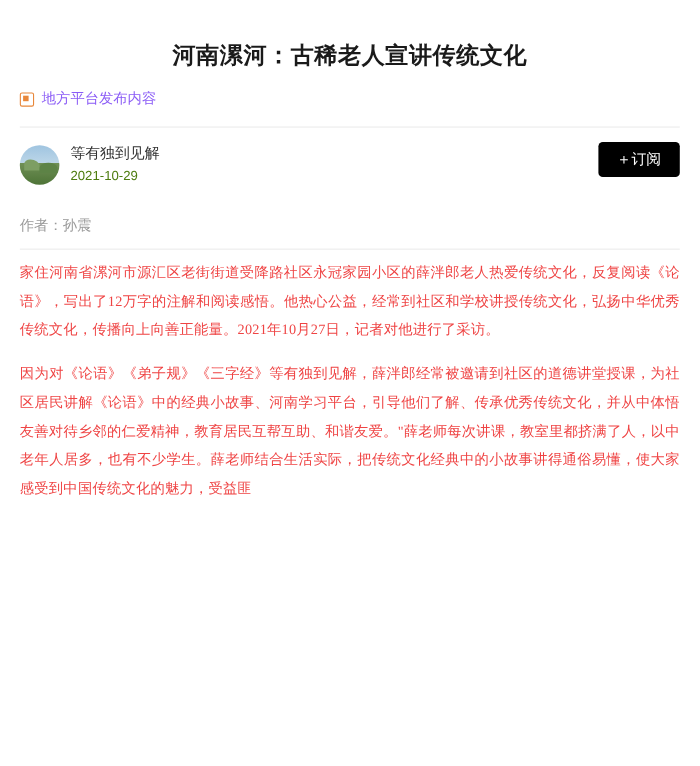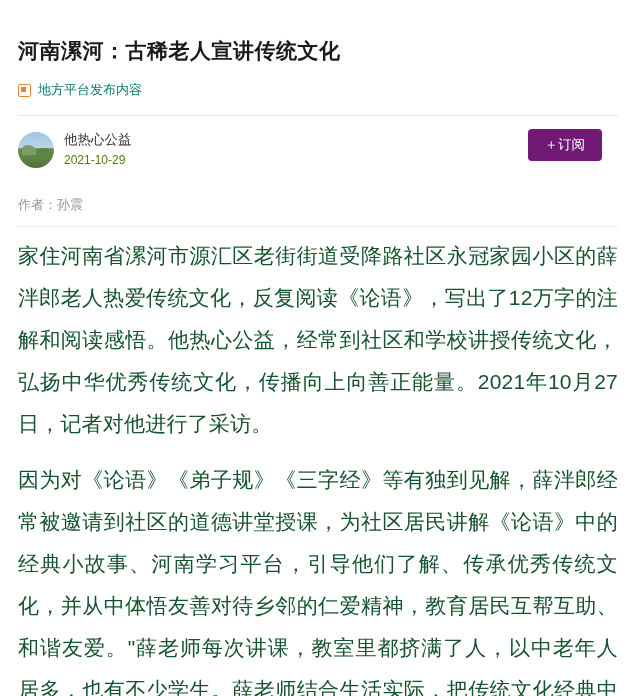--- a/index.html
+++ b/index.html
@@ -22,20 +22,21 @@
     padding: 0 18px;
     position: relative;
   }
   .article-title {
     font-size: 21px;
     font-weight: bold;
     color: #1a1a1a;
     letter-spacing: 0.5px;
     padding-top: 22px;
     line-height: 1.4;
+    text-align: center;
   }
   .tag-row {
     display: flex;
     align-items: center;
     margin-top: 16px;
   }
   .tag-icon {
     width: 13px;
     height: 13px;
     border: 1.5px solid #e8873a;
@@ -49,21 +50,21 @@
     content: "";
     position: absolute;
     left: 2px;
     top: 2px;
     width: 5px;
     height: 5px;
     background: #e8873a;
   }
   .tag-label {
     font-size: 13px;
-    color: #0f766e;
+    color: #8b5cf6;
   }
   .divider {
     height: 1px;
     background: #ececec;
     margin-top: 16px;
   }
   .source-row {
     display: flex;
     align-items: center;
     padding: 14px 0 14px 0;
@@ -109,23 +110,23 @@
     color: #333333;
     line-height: 1.5;
   }
   .source-date {
     font-size: 12px;
     color: #4d7c0f;
     line-height: 1.6;
   }
   .subscribe-btn {
     position: absolute;
-    right: 16px;
+    right: 0;
     top: 13px;
-    background: #701a75;
+    background: #000000;
     color: #ffffff;
     font-size: 13.5px;
     border: none;
     border-radius: 4px;
     padding: 9px 17px;
     cursor: pointer;
     line-height: 1;
     font-family: "Liberation Sans", "DejaVu Sans", sans-serif;
   }
   .author-row {
@@ -135,46 +136,47 @@
   }
   .divider2 {
     height: 1px;
     background: #ececec;
     margin-top: 8px;
   }
   .body-text {
     padding-top: 8px;
   }
   .body-text p {
-    font-size: 21px;
+    font-size: 13px;
     line-height: 2.0;
-    color: #14532d;
+    color: #ef4444;
     margin: 0 0 14px 0;
     text-align: justify;
     letter-spacing: 0.2px;
+    font-family: Liberation Serif, serif;
   }
 </style>
 </head>
 <body>
 
 <div class="page">
 
   <h1 class="article-title">河南漯河：古稀老人宣讲传统文化</h1>
 
   <div class="tag-row">
     <span class="tag-icon"></span>
     <span class="tag-label">地方平台发布内容</span>
   </div>
 
   <div class="divider"></div>
 
   <div class="source-row">
     <div class="avatar"></div>
     <div class="source-meta">
-      <span class="source-name">他热心公益</span>
+      <span class="source-name">等有独到见解</span>
       <span class="source-date">2021-10-29</span>
     </div>
     <button class="subscribe-btn">＋订阅</button>
   </div>
 
   <div class="author-row">作者：孙震</div>
 
   <div class="divider2"></div>
 
   <div class="body-text">

